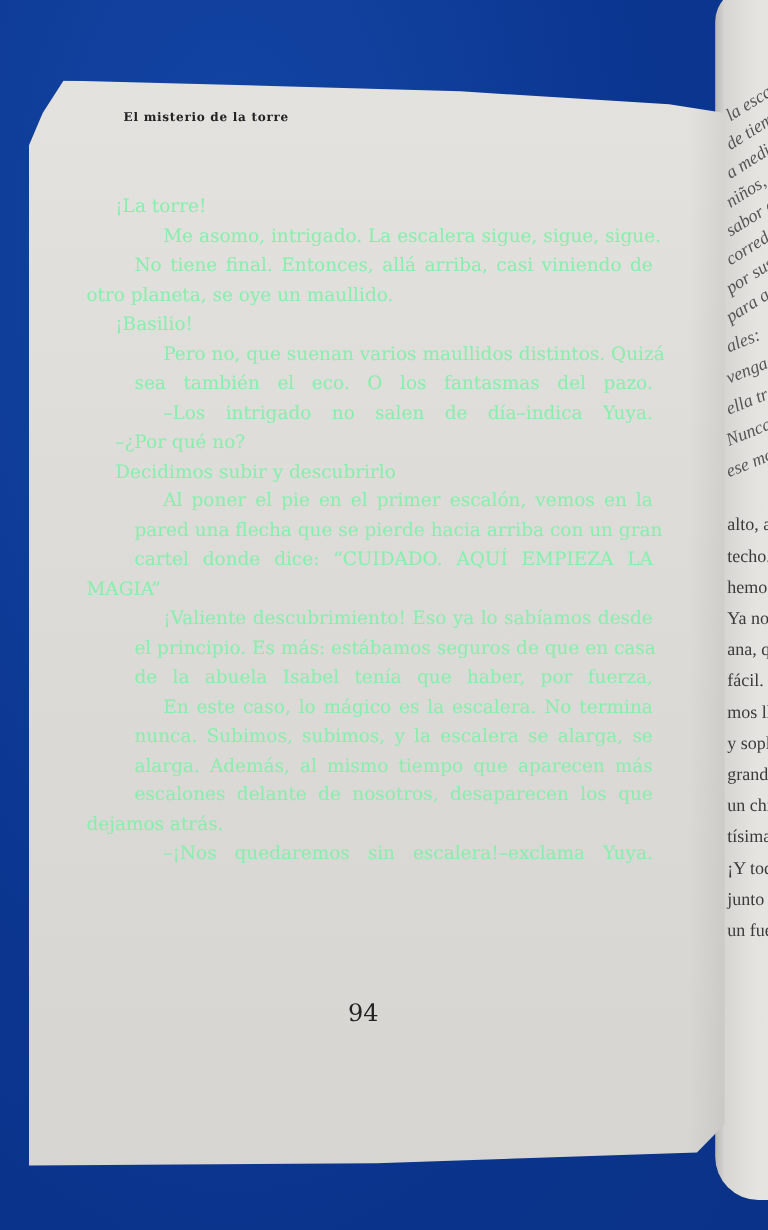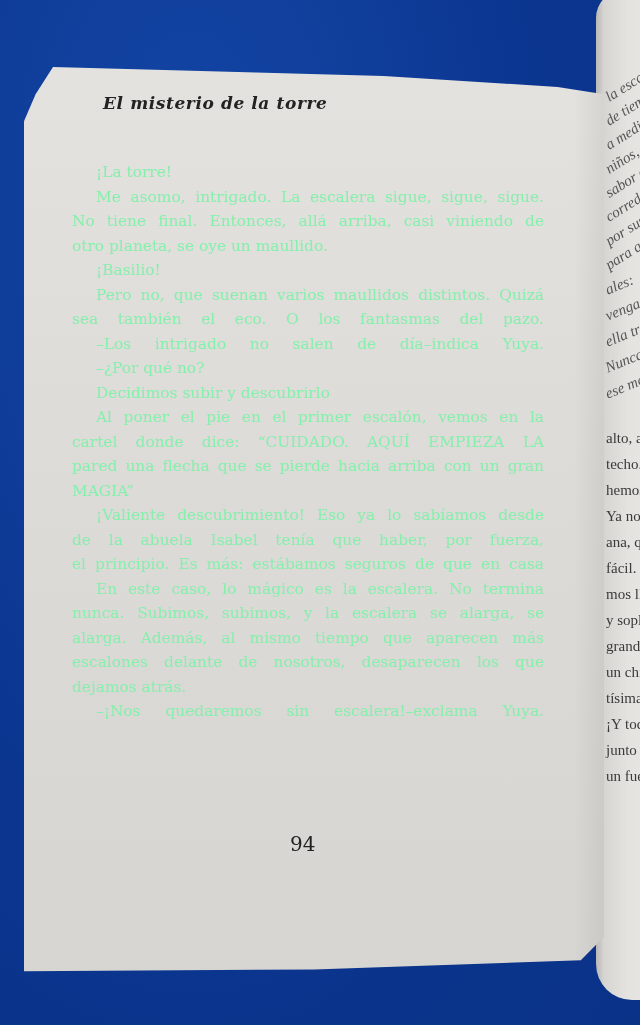--- a/index.html
+++ b/index.html
@@ -72,42 +72,42 @@
       right: 0;
       top: 0;
       width: 30px;
       height: 100%;
       background: linear-gradient(90deg, rgba(0,0,0,0) 0%, rgba(120,110,100,0.12) 100%);
     }
     .running-head {
       position: absolute;
       left: 103px;
       top: 93px;
-      font-size: 17px;
-      font-style: italic;
+      font-size: 10px;
       font-weight: bold;
       color: #222;
       letter-spacing: 0.6px;
     }
     .body-text {
       position: absolute;
       left: 72px;
       top: 160px;
       width: 472px;
       color: #86efac;
       font-size: 15.4px;
       line-height: 24.5px;
     }
     .line {
       display: block;
       white-space: nowrap;
     }
     .line.justify {
       text-align: justify;
       text-align-last: justify;
+      margin-left: 40px;
     }
     .indent { padding-left: 24px; }
     .page-number {
       position: absolute;
       left: 290px;
       top: 832px;
       font-size: 20px;
       color: #222;
       text-align: right;
     }
@@ -161,26 +161,26 @@
     <span class="line justify indent">Me asomo, intrigado. La escalera sigue, sigue, sigue.</span>
     <span class="line justify">No tiene final. Entonces, allá arriba, casi viniendo de</span>
     <span class="line">otro planeta, se oye un maullido.</span>
     <span class="line indent">¡Basilio!</span>
     <span class="line justify indent">Pero no, que suenan varios maullidos distintos. Quizá</span>
     <span class="line justify">sea también el eco. O los fantasmas del pazo.</span>
     <span class="line justify indent">–Los intrigado no salen de día–indica Yuya.</span>
     <span class="line indent">–¿Por qué no?</span>
     <span class="line indent">Decidimos subir y descubrirlo</span>
     <span class="line justify indent">Al poner el pie en el primer escalón, vemos  en la</span>
+    <span class="line justify">pared una flecha que se pierde hacia arriba con un gran</span>
     <span class="line justify">cartel donde dice: “CUIDADO. AQUÍ EMPIEZA LA</span>
-    <span class="line justify">pared una flecha que se pierde hacia arriba con un gran</span>
     <span class="line">MAGIA”</span>
     <span class="line justify indent">¡Valiente descubrimiento! Eso ya lo sabíamos desde</span>
+    <span class="line justify">el principio. Es más: estábamos seguros de que en casa</span>
     <span class="line justify">de la abuela Isabel tenía que haber, por fuerza,</span>
-    <span class="line justify">el principio. Es más: estábamos seguros de que en casa</span>
     <span class="line justify indent">En este caso, lo mágico es la escalera. No termina</span>
     <span class="line justify">nunca. Subimos, subimos, y la escalera se alarga, se</span>
     <span class="line justify">alarga. Además, al mismo tiempo que aparecen más</span>
     <span class="line justify">escalones delante de nosotros, desaparecen los que</span>
     <span class="line">dejamos atrás.</span>
     <span class="line justify indent">–¡Nos quedaremos sin escalera!–exclama Yuya.</span>
   </div>
 
 <div class="page-number">94</div>
 

